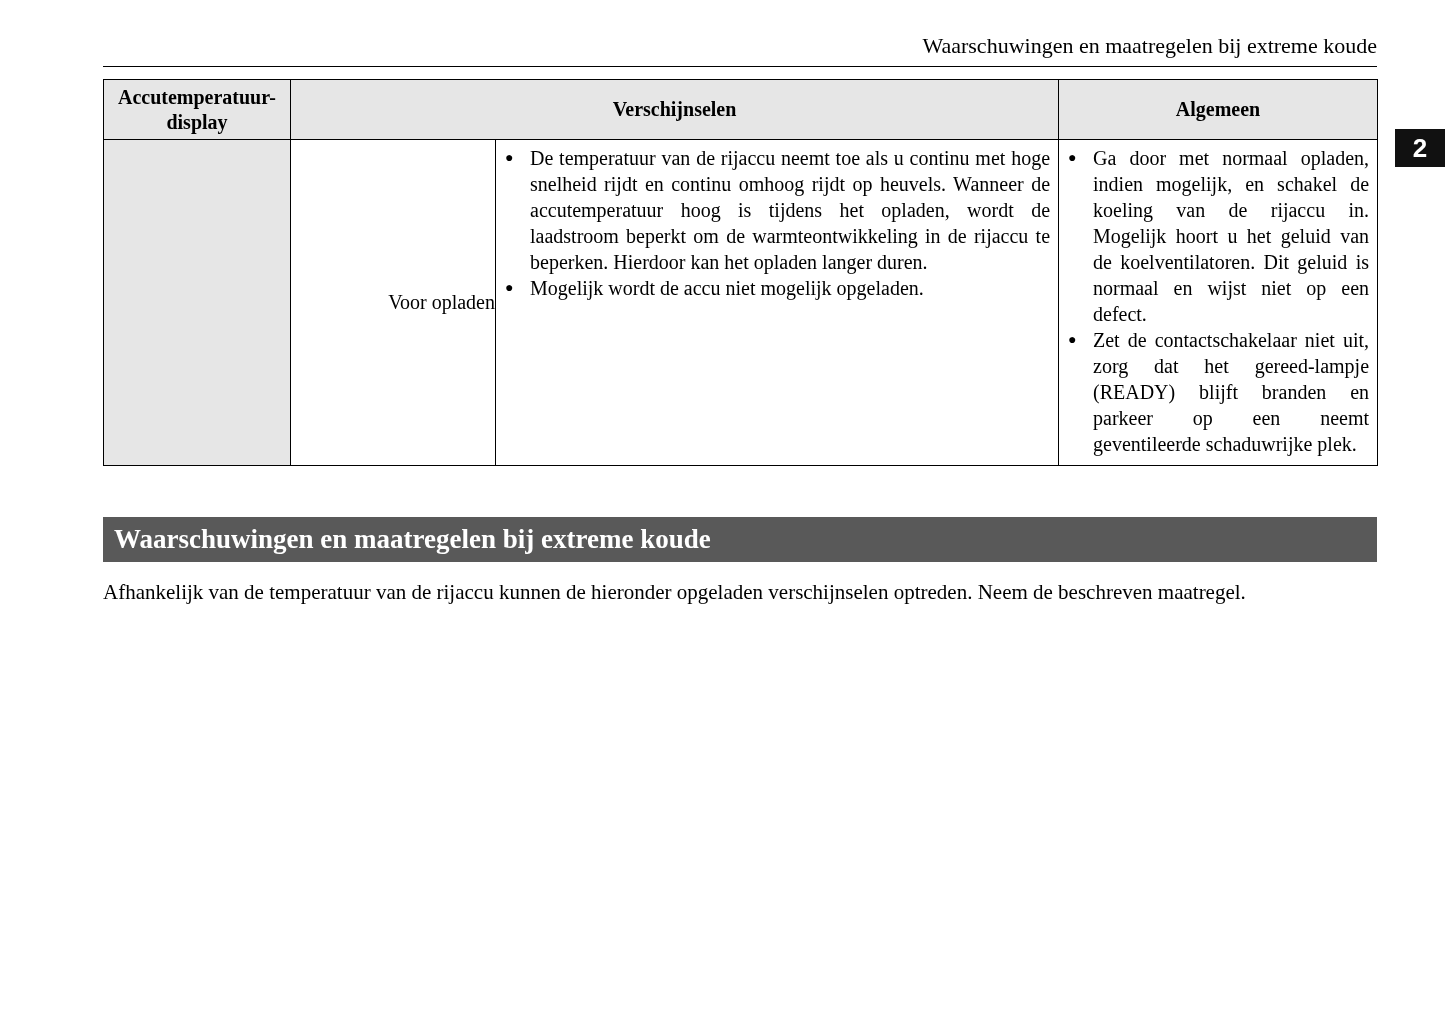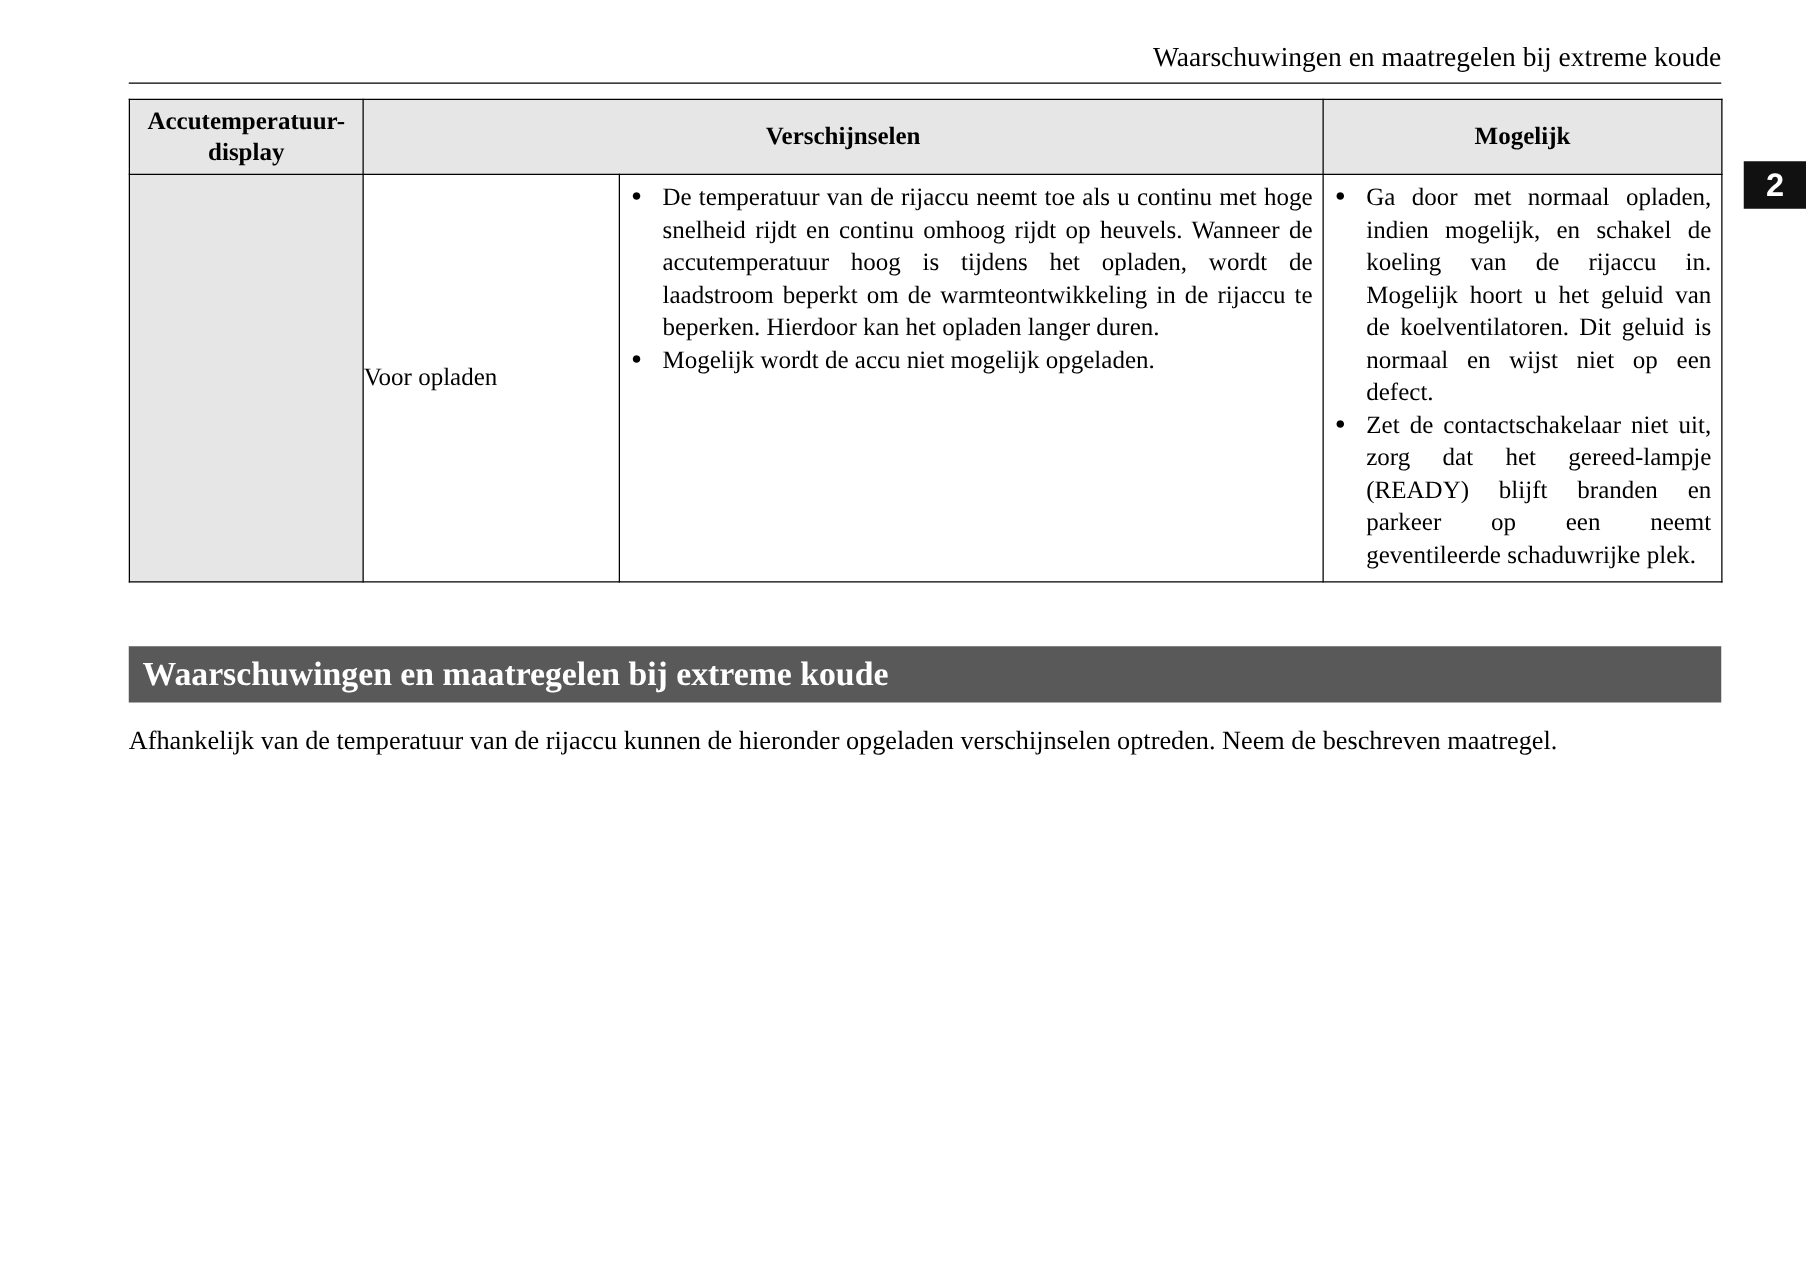--- a/index.html
+++ b/index.html
@@ -46,21 +46,21 @@
     font-size: 20px;
     height: 60px;
     text-align: center;
     vertical-align: middle;
     line-height: 1.25;
     padding: 0 4px;
   }
   .info-table tbody tr { height: 325px; }
   .cell-display { background: #e6e6e6; }
   .cell-condition {
-    text-align: left;
+    text-align: right;
     vertical-align: middle;
     font-size: 20px;
     border-radius: 11px;
   }
   .cell-symptoms, .cell-measures {
     vertical-align: top;
     padding: 5px 8px 8px 9px;
     font-size: 20px;
     line-height: 26px;
   }
@@ -126,21 +126,21 @@
       <colgroup>
         <col style="width:187px">
         <col style="width:205px">
         <col style="width:563px">
         <col style="width:319px">
       </colgroup>
       <thead>
         <tr>
           <th>Accutemperatuur-display</th>
           <th colspan="2">Verschijnselen</th>
-          <th>Mogelijk</th>
+          <th>Algemeen</th>
         </tr>
       </thead>
       <tbody>
         <tr>
           <td class="cell-display"></td>
           <td class="cell-condition">Voor opladen</td>
           <td class="cell-symptoms">
             <ul class="bullets">
               <li>
                 <span class="bullet">●</span>

